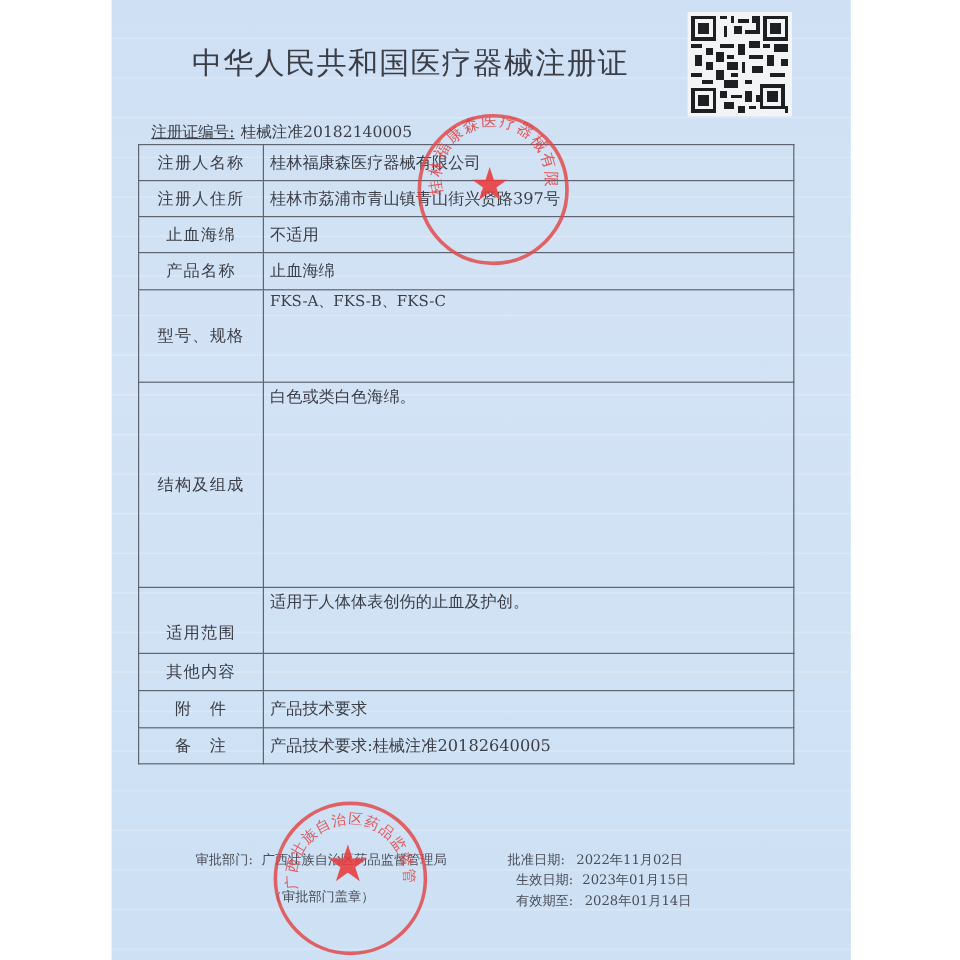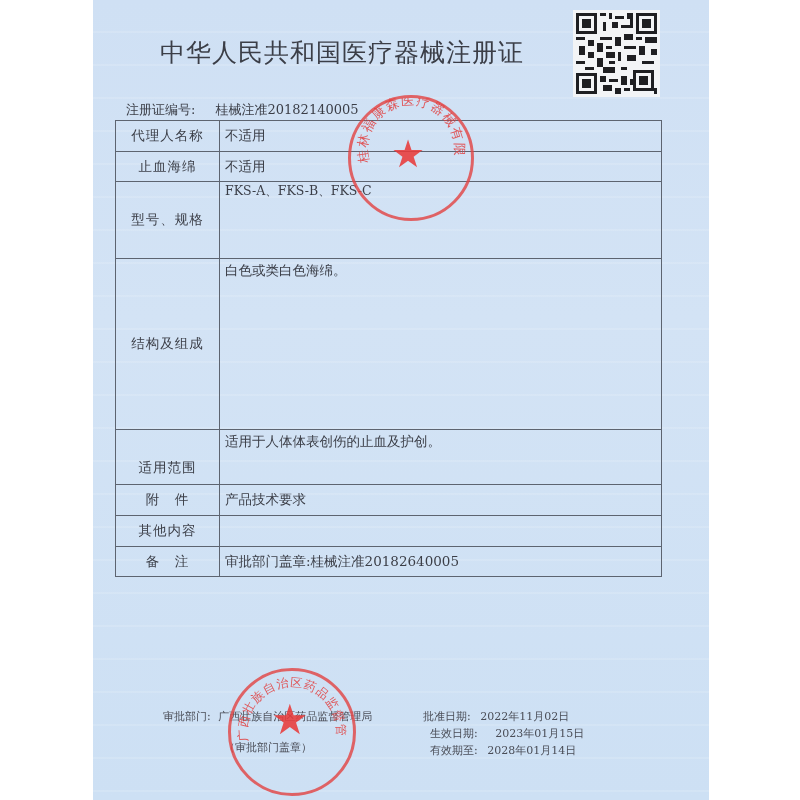--- a/index.html
+++ b/index.html
@@ -25,21 +25,21 @@
     }
     .qr {
       position: absolute; left: 573px; top: 10px; width: 87px; height: 87px;
       background: #f4f6f8; padding: 0;
     }
     .qr svg { display: block; width: 87px; height: 87px; }
     .reg-no {
       position: absolute; left: 126px; top: 101px; font-size: 13px; color: #3b3e47;
       white-space: nowrap;
     }
-    .reg-no .lbl { margin-right: 16px; }
+    .reg-no .lbl { margin-right: 1px; text-decoration: underline; }
     table.cert {
       position: absolute; left: 115px; top: 120px; width: 547px;
       border-collapse: collapse; table-layout: fixed;
       font-size: 13.5px; color: #3b3e47;
     }
     table.cert td {
       border: 1.5px solid #5d6470; padding: 0; vertical-align: middle;
     }
     table.cert td.lbl {
       width: 103px; text-align: center; letter-spacing: 1px;
@@ -124,68 +124,76 @@
   </svg>
 </div>
 
 <div class="reg-no">
   <span class="lbl">注册证编号:</span>
   <span>桂械注准20182140005</span>
 </div>
 
 <table class="cert">
   <tbody>
-  <tr style="height:31px">
-    <td class="lbl">代理人名称</td>
-    <td class="val">不适用</td>
+      <tr style="height:30px">
+    <td class="lbl">注册人名称</td>
+    <td class="val">桂林福康森医疗器械有限公司</td>
+  </tr>
+  <tr style="height:30px">
+    <td class="lbl">注册人住所</td>
+    <td class="val">桂林市荔浦市青山镇青山街兴贤路397号</td>
   </tr>
   <tr style="height:30px">
     <td class="lbl">止血海绵</td>
     <td class="val">不适用</td>
   </tr>
+  <tr style="height:31px">
+    <td class="lbl">产品名称</td>
+    <td class="val">止血海绵</td>
+  </tr>
   <tr style="height:77px">
     <td class="lbl">型号、规格</td>
     <td class="val top" style="font-size:12.5px;padding-top:1px">FKS-A、FKS-B、FKS-C</td>
   </tr>
   <tr style="height:171px">
     <td class="lbl">结构及组成</td>
     <td class="val top">白色或类白色海绵。</td>
   </tr>
   <tr style="height:55px">
     <td class="lbl" style="padding-top:21px">适用范围</td>
     <td class="val top">适用于人体体表创伤的止血及护创。</td>
   </tr>
   <tr style="height:31px">
+    <td class="lbl">其他内容</td>
+    <td class="val"></td>
+  </tr>
+  <tr style="height:31px">
     <td class="lbl">附　件</td>
     <td class="val">产品技术要求</td>
   </tr>
-  <tr style="height:31px">
-    <td class="lbl">其他内容</td>
-    <td class="val"></td>
-  </tr>
   <tr style="height:30px">
     <td class="lbl">备　注</td>
-    <td class="val">审批部门盖章:桂械注准20182640005</td>
+    <td class="val">产品技术要求:桂械注准20182640005</td>
   </tr>
 </tbody>
   </table>
 
 <div class="footer" style="left:163px;top:709px">
   <span>审批部门:</span>
   <span style="margin-left:4px">广西壮族自治区药品监督管理局</span>
 </div>
 <div class="footer" style="left:224px;top:740px">（审批部门盖章）</div>
 
 <div class="footer" style="left:423px;top:709px">
   <span>批准日期:</span>
   <span style="margin-left:6px">2022年11月02日</span>
 </div>
 <div class="footer" style="left:430px;top:726px">
   <span>生效日期:</span>
-  <span style="margin-left:14px">2023年01月15日</span>
+  <span style="margin-left:4px">2023年01月15日</span>
 </div>
 <div class="footer" style="left:430px;top:743px">
   <span>有效期至:</span>
   <span style="margin-left:6px">2028年01月14日</span>
 </div>
 
 <div class="seal" style="left:348px;top:95px;width:120px;height:120px">
   <svg width="120" height="120" viewBox="0 0 120 120">
     <defs>
         <path id="arcA" d="M 18 64 A 44 44 0 1 1 102 64"></path>

